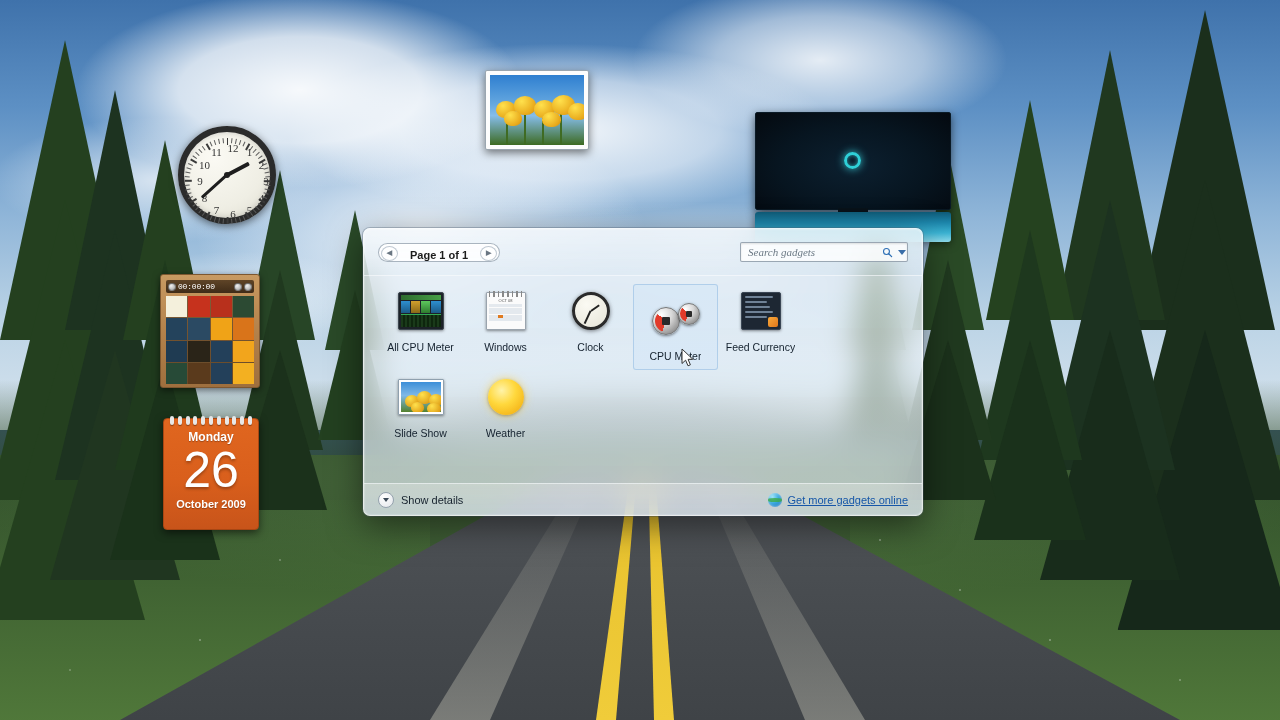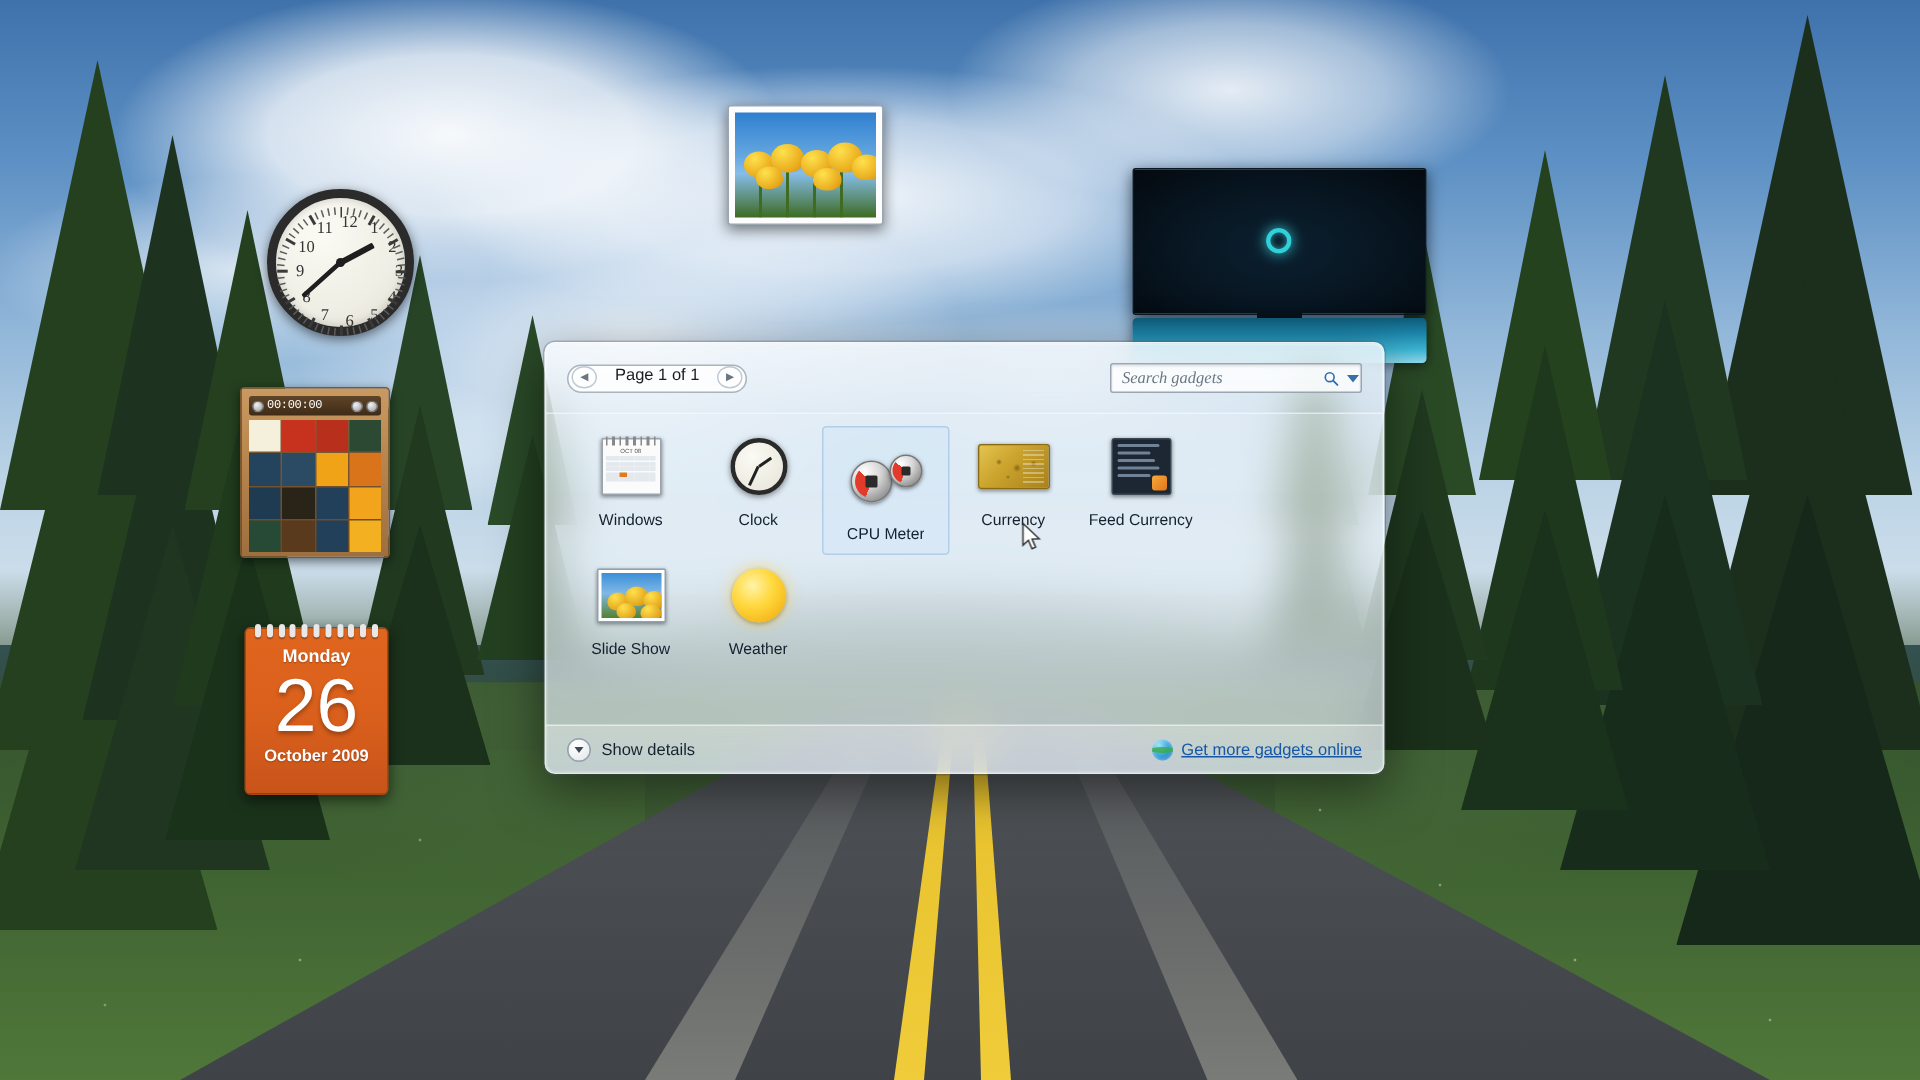--- a/index.html
+++ b/index.html
@@ -110,21 +110,21 @@
     background: #1e1e1e; border-radius: 1px;
   }
   .hand.hour { width: 3.5px; height: 25px; margin-left: -1.75px; transform: rotate(62deg); }
   .hand.minute { width: 2.5px; height: 34px; margin-left: -1.25px; transform: rotate(228deg); }
   .hand-cap {
     position: absolute; left: 50%; top: 50%; width: 6px; height: 6px; margin: -3px 0 0 -3px;
     border-radius: 50%; background: #1e1e1e;
   }
 
   
-  #puzzle-gadget { left: 160px; top: 258px; width: 100px; height: 114px; }
+  #puzzle-gadget { left: 160px; top: 274px; width: 100px; height: 114px; }
   .puzzle-frame {
     position: absolute; inset: 0; border-radius: 3px; padding: 5px;
     background: linear-gradient(to bottom, #c89a62 0%, #b4824b 50%, #9e6f3e 100%);
     border: 1px solid #7d5730; box-shadow: 0 2px 7px rgba(0,0,0,.55);
   }
   .puzzle-bar {
     height: 13px; display: flex; align-items: center; gap: 2px;
     padding: 0 2px; font-size: 8px; color: #fff;
     background: linear-gradient(to bottom, rgba(60,40,20,.75), rgba(40,25,12,.85));
     border-radius: 2px;
@@ -203,23 +203,23 @@
     border: 1px solid rgba(255,255,255,.75);
     box-shadow: 0 0 2px rgba(255,255,255,.8) inset, 0 10px 34px rgba(0,0,0,.5), 0 0 0 1px rgba(90,110,130,.35);
     overflow: hidden; display: flex; flex-direction: column;
   }
   .gallery-head {
     height: 46px; flex: 0 0 auto; position: relative;
     display: flex; align-items: center; padding: 0 14px;
     background: linear-gradient(to bottom, rgba(255,255,255,.55), rgba(255,255,255,.2));
   }
   .page-nav {
-    display: flex; align-items: flex-start; height: 19px;
+    display: flex; align-items: flex-end; height: 19px;
     background: rgba(255,255,255,.85); border: 1px solid rgba(140,155,170,.75);
-    border-radius: 10px; padding: 0 2px; box-shadow: 0 1px 1px rgba(255,255,255,.6) inset;
+    border-radius: 10px; padding: 0 2px; box-shadow: 0 1px 1px rgba(255,255,255,.6) inset; font-weight: bold;
   }
   .nav-arrow {
     width: 17px; height: 15px; border-radius: 50%;
     display: flex; align-items: center; justify-content: center;
     border: 1px solid rgba(150,165,180,.6); background: rgba(255,255,255,.6);
     font-size: 7px; color: #6a7682;
   }
   .page-label { font-size: 11px; color: #1c1c1c; padding: 0 12px; white-space: nowrap; }
   .search-wrap { margin-left: auto; position: relative; }
   .search-box {
@@ -666,20 +666,35 @@
           </svg>
           <span class="caret-dn"></span>
         </div>
       </div>
     </div>
 
     <div class="gallery-body">
       <div class="grid-row" id="row1">
           <div class="gad-cell">
             <div class="gad-thumb">
+              <div class="tb tb-allcpu">
+                <div class="hd"></div>
+                <div class="bars">
+                  <i></i>
+                  <i></i>
+                  <i></i>
+                  <i></i>
+                </div>
+                <div class="graph"></div>
+              </div>
+            </div>
+            <div class="gad-label">All CPU Meter</div>
+          </div>
+          <div class="gad-cell">
+            <div class="gad-thumb">
               <div class="tb tb-cal">
                 <div class="rings">
                   <i></i>
                   <i></i>
                   <i></i>
                   <i></i>
                   <i></i>
                   <i></i>
                   <i></i>
                   <i></i>
@@ -740,29 +755,20 @@
               <div class="tb-cpum">
                 <i class="g1"></i>
                 <i class="g2"></i>
                 <b class="b1"></b>
                 <b class="b2"></b>
                 <u class="s1"></u>
                 <u class="s2"></u>
               </div>
             </div>
             <div class="gad-label">CPU Meter</div>
-          </div>
-          <div class="gad-cell">
-            <div class="gad-thumb">
-              <div class="tb tb-cur">
-                <span class="map"></span>
-                <span class="grid2"></span>
-              </div>
-            </div>
-            <div class="gad-label">Currency</div>
           </div>
           <div class="gad-cell">
             <div class="gad-thumb">
               <div class="tb tb-feed">
                 <i class="w1"></i>
                 <i class="w2"></i>
                 <i class="w3"></i>
                 <i class="w1"></i>
                 <i class="w2"></i>
                 <span class="rss"></span>

